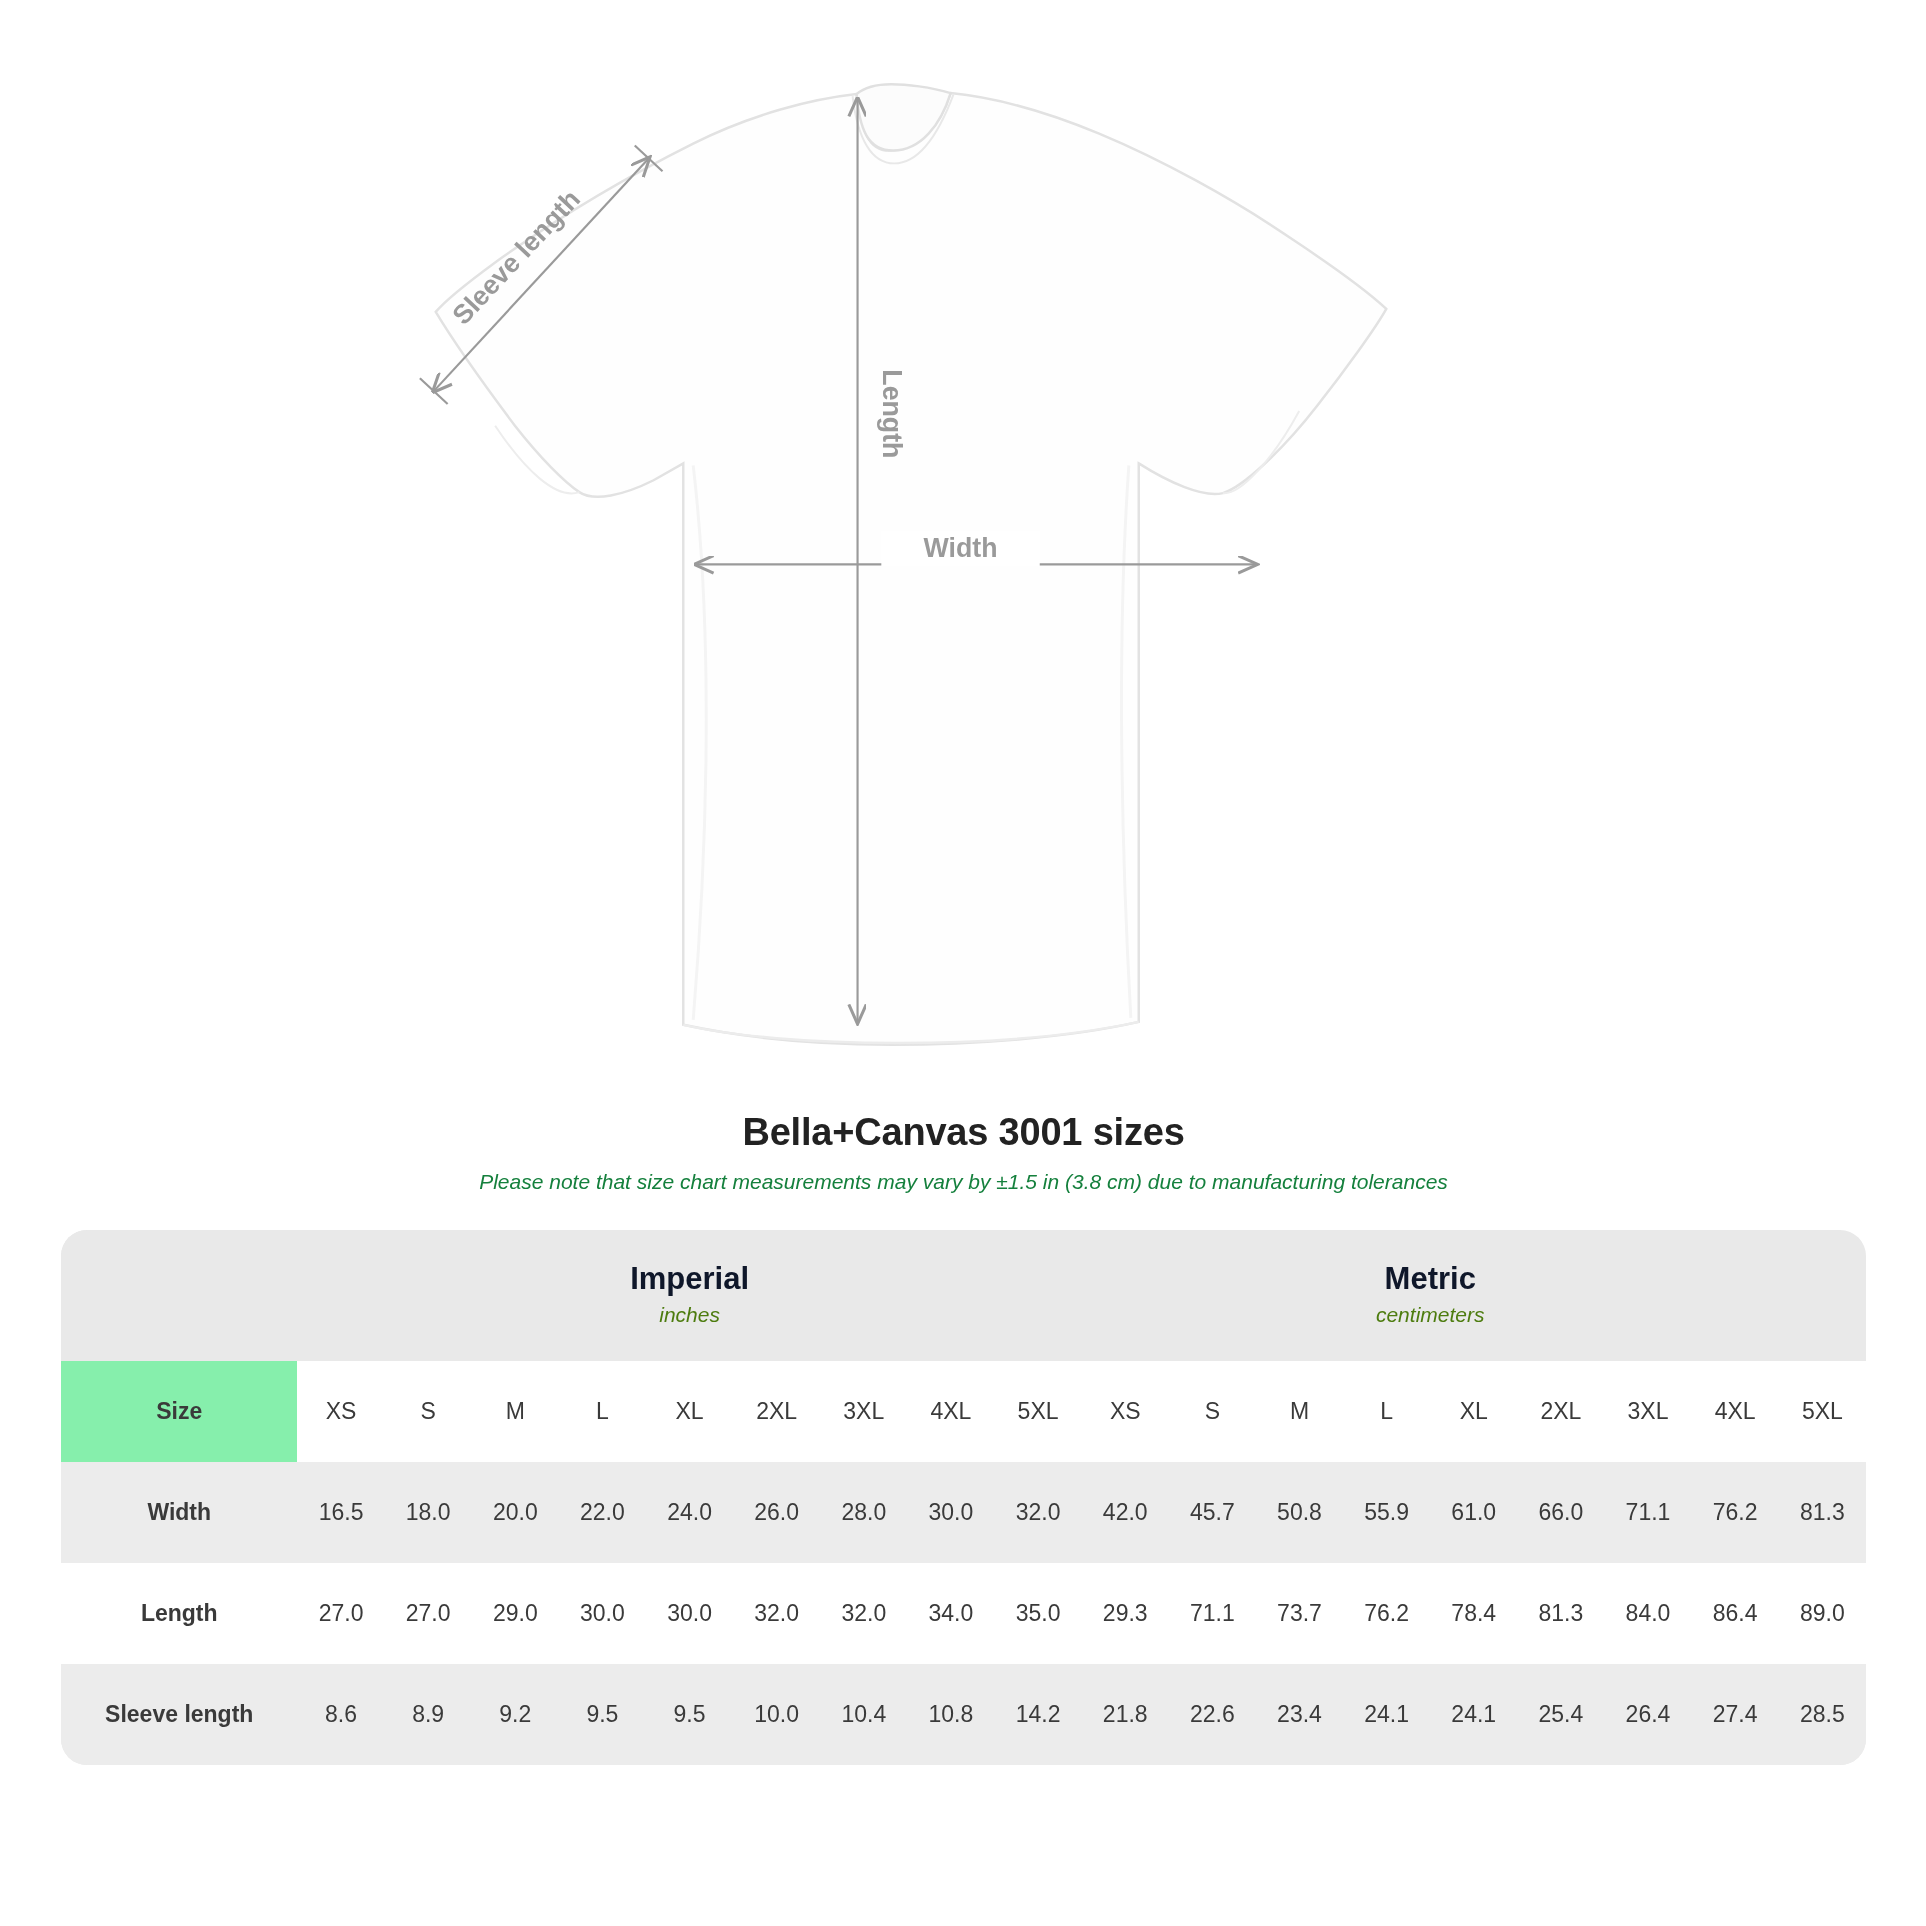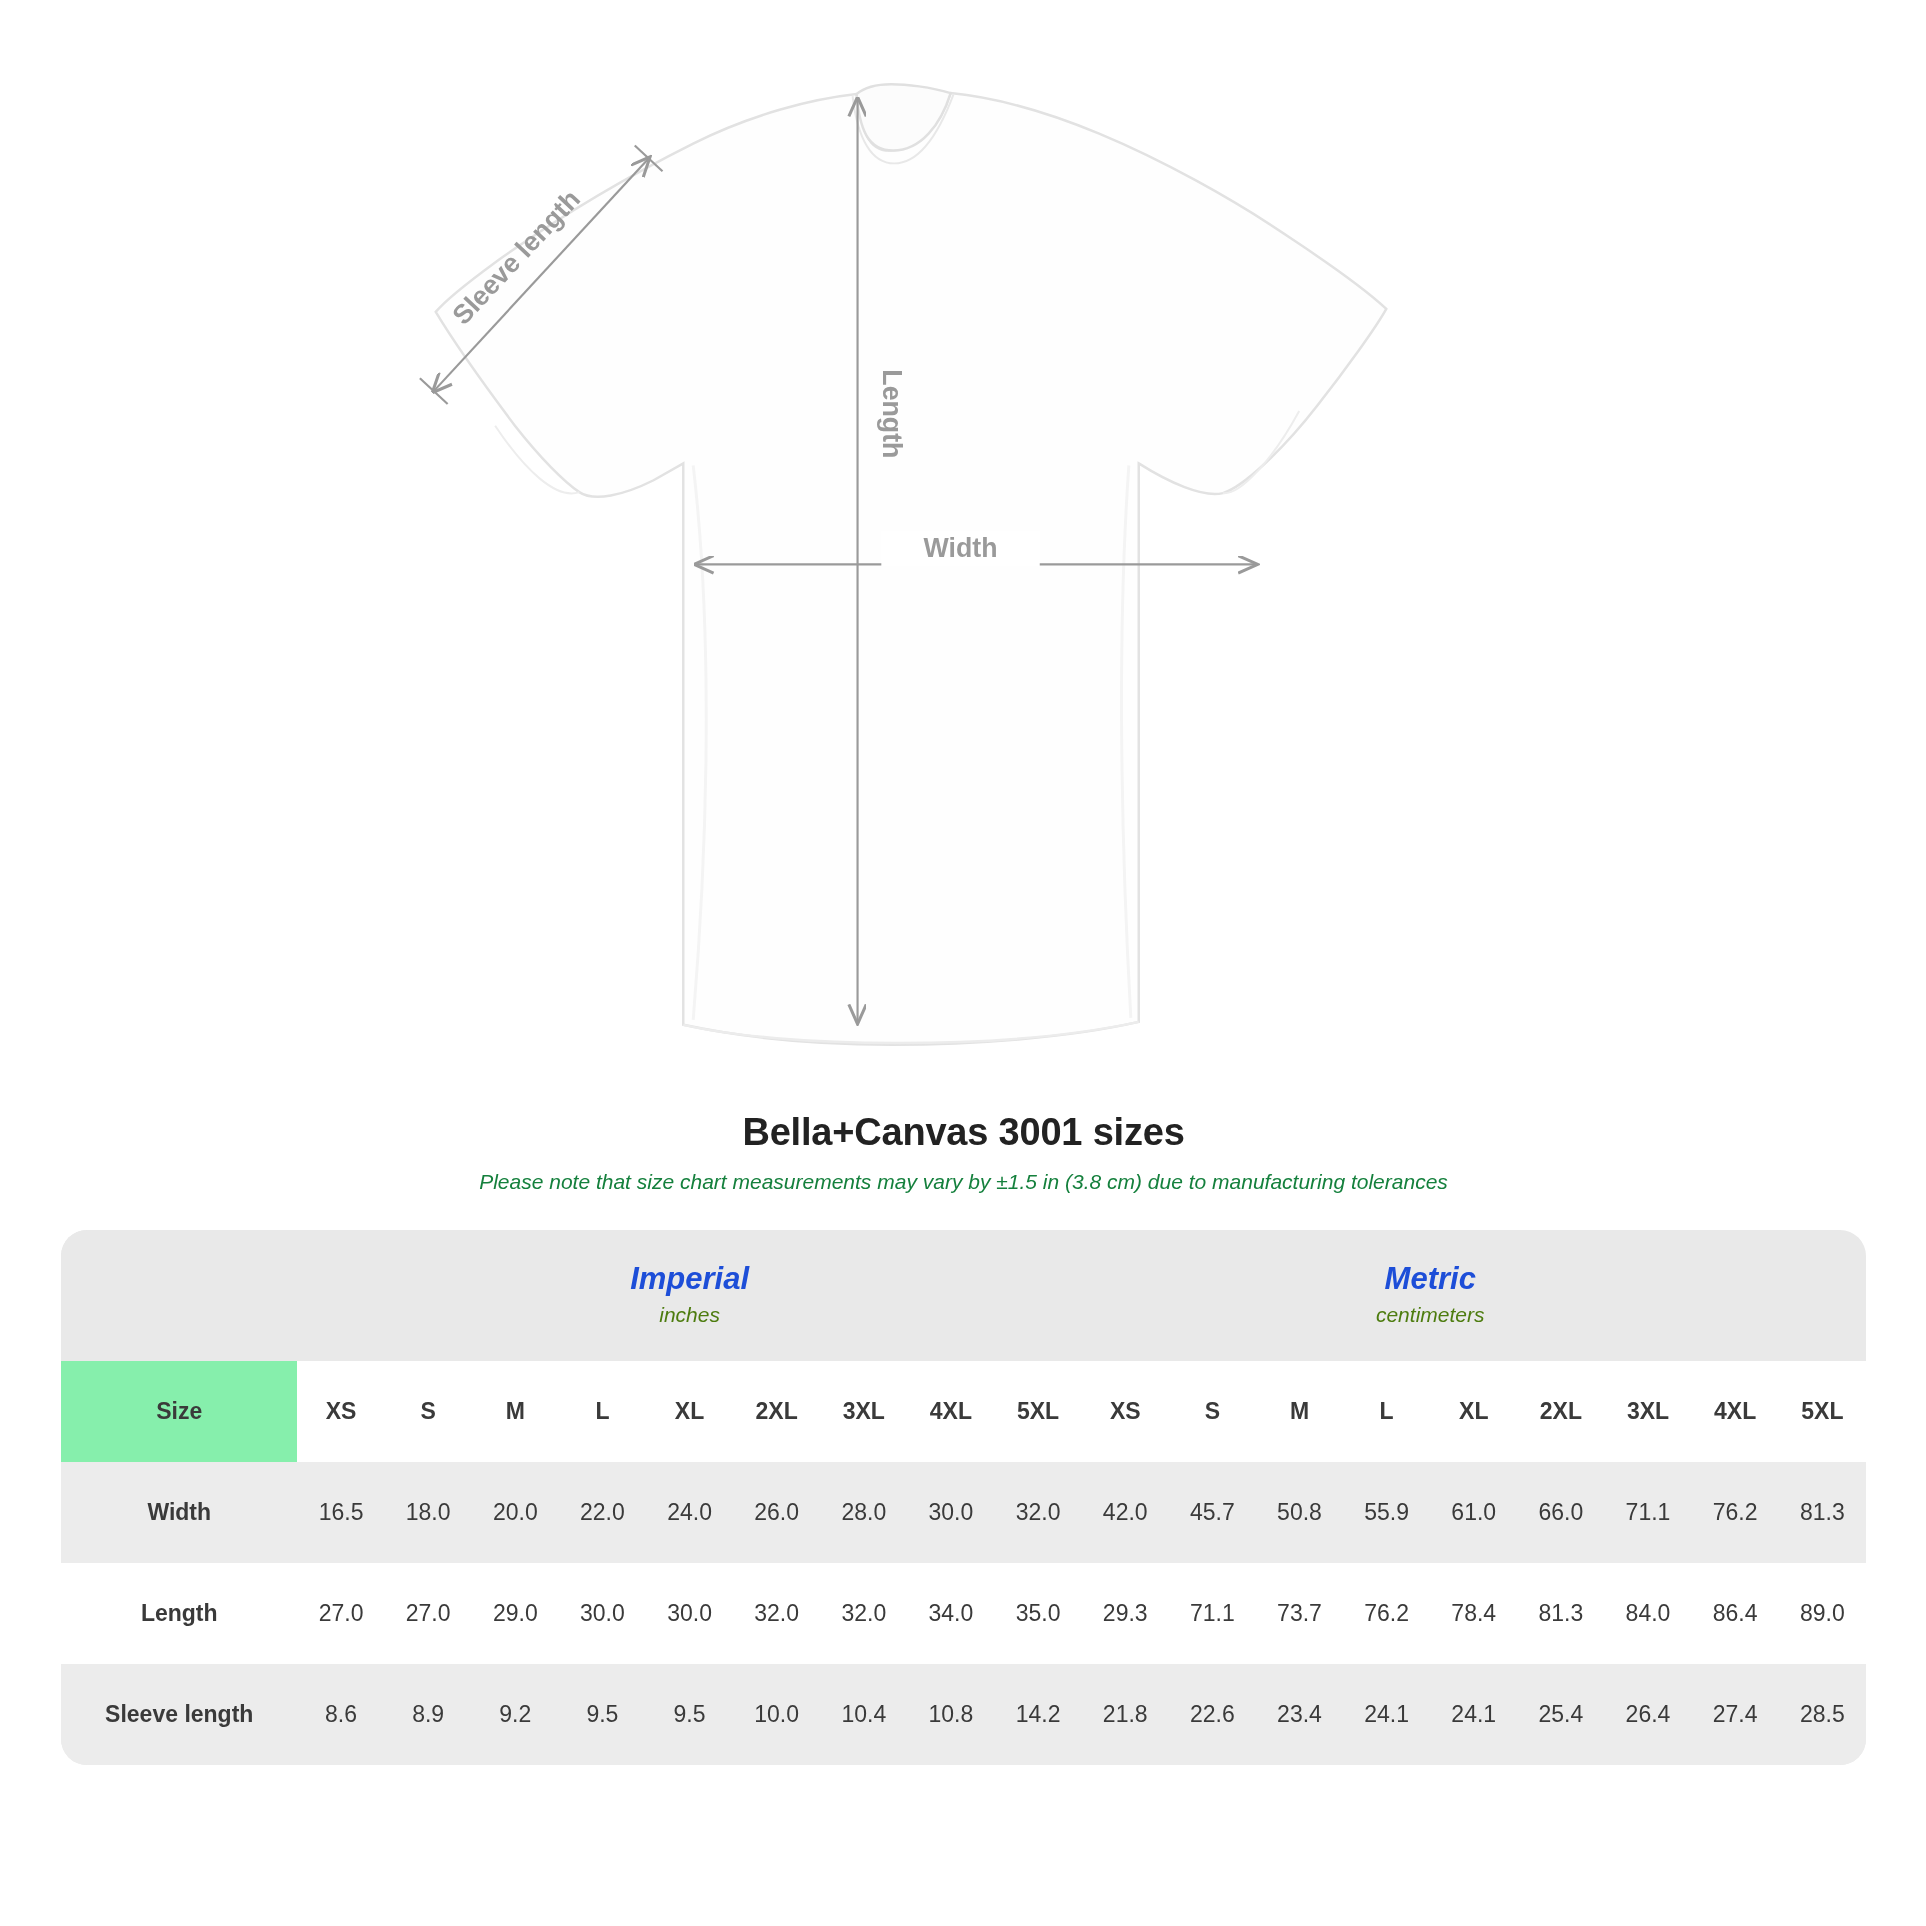--- a/index.html
+++ b/index.html
@@ -73,36 +73,35 @@
   }
   
   .unit-row td {
     height: 131px;
     background: #e9e9e9;
     padding: 0;
   }
   .unit-name {
     font-size: 31px;
     font-weight: bold;
-    font-style: italic;
-    color: #1d4ed8;
+    color: #0f172a;
     line-height: 1.25;
     text-align: center;
   }
   .unit-sub {
     font-size: 21px;
     font-style: italic;
     color: #4d7c0f;
     line-height: 1.5;
   }
   
   .size-row td {
     height: 99px;
     background: #ffffff;
-    font-weight: bold;
+    font-weight: normal;
     color: #4d4d4d;
     font-size: 25px;
   }
   .size-row td.rowlabel {
     background: #86efac;
   }
   
   .data-row td {
     height: 99px;
     font-size: 25px;

